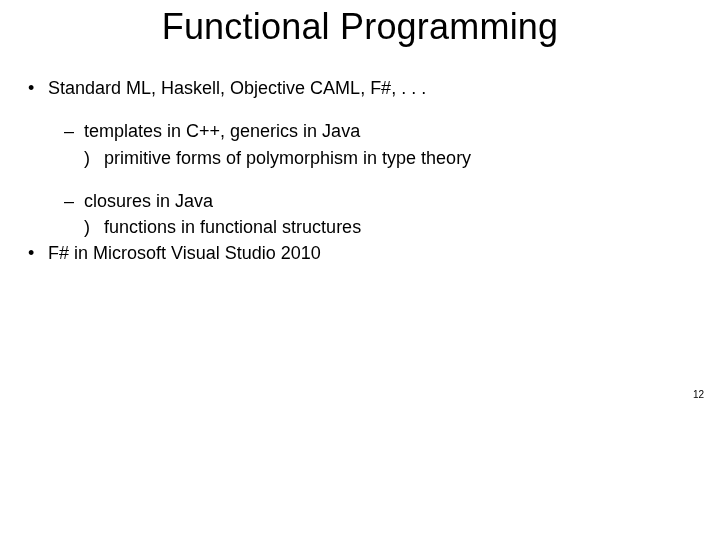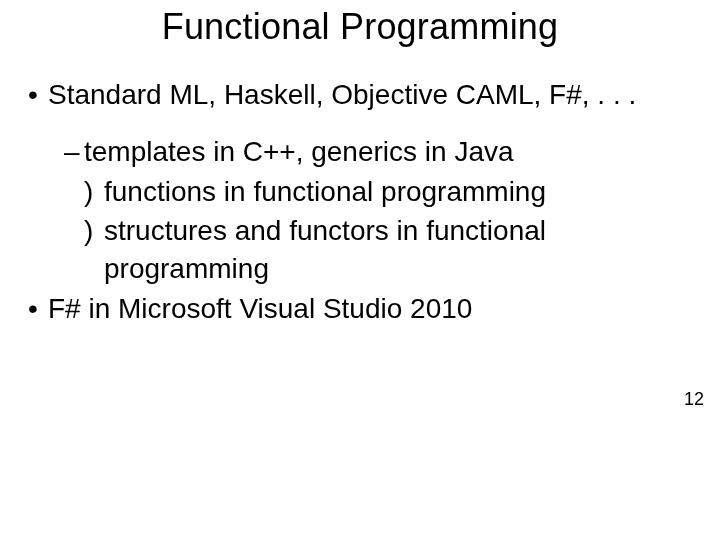--- a/index.html
+++ b/index.html
@@ -1,33 +1,34 @@
 <!DOCTYPE html>
 <html><head>
   <meta charset="utf-8">
   <style>
     * { margin: 0; padding: 0; box-sizing: border-box; }
     html, body { width: 720px; height: 540px; background: #fff; font-family: Arial, Helvetica, sans-serif; color: #000; }
     .slide { width: 720px; height: 408px; position: relative; padding: 0 28px 0 28px; }
     .title { font-size: 36px; font-weight: 400; text-align: center; margin-top: 6px; margin-bottom: 28px; letter-spacing: 0.2px; }
-    .body { font-size: 28px; line-height: 1.35; }
+    .body { font-size: 18px; line-height: 1.35; }
     .lvl1 { padding-left: 20px; position: relative; margin-bottom: 2px; }
     .lvl1::before { content: "•"; position: absolute; left: 0; top: 0; }
     .lvl2 { padding-left: 56px; position: relative; margin-bottom: 2px; margin-top: 19px; }
     .lvl2::before { content: "–"; position: absolute; left: 36px; top: 0; }
     .lvl3 { padding-left: 76px; position: relative; margin-bottom: 2px; }
     .lvl3::before { content: ")"; position: absolute; left: 56px; top: 0; }
-    .pagenum { position: absolute; right: 16px; bottom: 4px; font-size: 18px; }
+    .pagenum { position: absolute; right: 16px; bottom: 14px; font-size: 10px; }
   </style>
 </head>
 <body>
 
 <div class="slide">
   <h1 class="title">Functional Programming</h1>
   <div class="body">
     <div class="lvl1">Standard ML, Haskell, Objective CAML, F#, . . .</div>
     <div class="lvl2">templates in C++, generics in Java</div>
-    <div class="lvl3">functions in functional programming</div>
-    <div class="lvl3">structures and functors in functional programming</div>
+    <div class="lvl3">primitive forms of polymorphism in type theory</div>
+    <div class="lvl2">closures in Java</div>
+    <div class="lvl3">functions in functional structures</div>
     <div class="lvl1">F# in Microsoft Visual Studio 2010</div>
   </div>
   <div class="pagenum">12</div>
 </div>
 
 </body></html>

